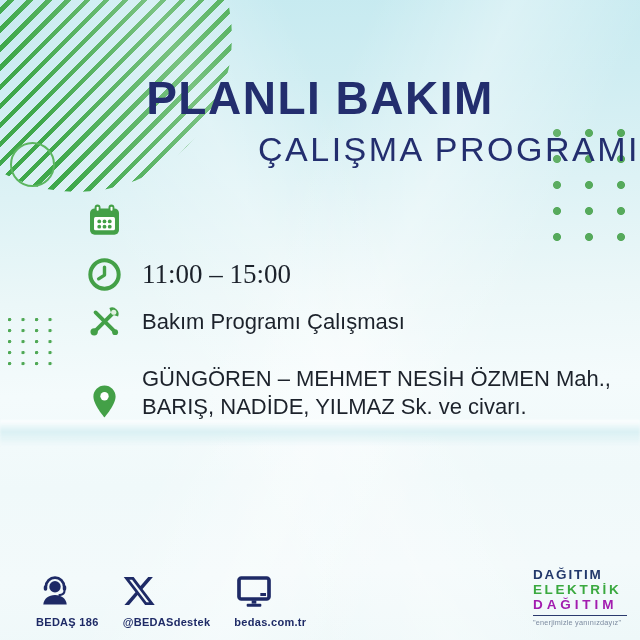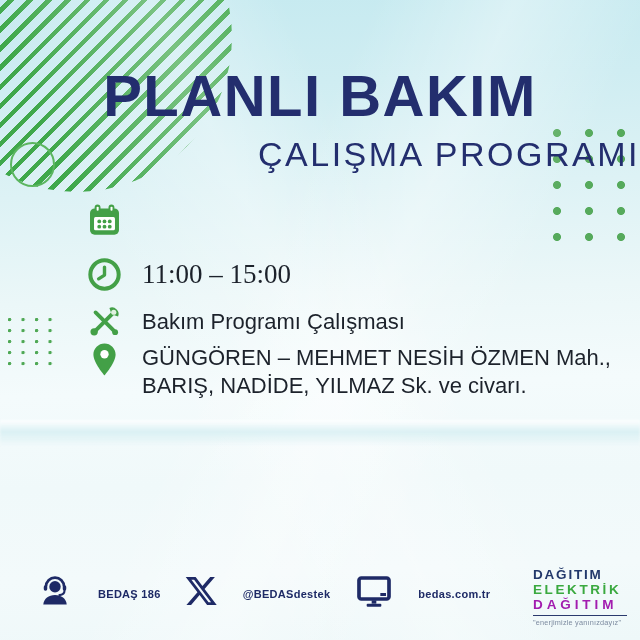--- a/index.html
+++ b/index.html
@@ -45,37 +45,37 @@
     background-size:32px 26px;
   }
   .dots-left{
     position:absolute; left:8px; top:318px; width:47px; height:50px;
     background-image:radial-gradient(circle at 1.6px 1.6px, #4ea854 1.4px, transparent 2px);
     background-size:13.5px 11px;
   }
 
   
   .header{ position:absolute; top:66px; left:0; width:640px; text-align:center; color:#232e6e; }
-  .header h1{ font-size:58px; font-weight:800; letter-spacing:1.5px; line-height:1.05; }
+  .header h1{ font-size:46px; font-weight:800; letter-spacing:1.5px; line-height:1.05;margin-top:8px; }
   .header h2{ font-size:34px; font-weight:400; letter-spacing:2.5px; margin-top:8px;text-align:right; }
 
   
   .row{ position:absolute; left:86px; display:flex; align-items:flex-start; }
   .row .ic{ width:37px; height:37px; flex:0 0 37px; }
   .row .txt{ margin-left:19px; color:#1c222b; }
   .row-date{ top:202px; } .row-time{ top:256px; }
-  .row-work{ top:303px; } .row-loc { top:341px; }
+  .row-work{ top:303px; } .row-loc { top:362px;align-items:flex-end; }
   .txt-serif{ font-family:"Liberation Serif", serif; font-size:27px; line-height:37px; }
   .txt-sans { font-size:22px; line-height:1.25; }
   .row-work .txt-sans{ line-height:37px; }
   .row-loc .txt-sans{ max-width:478px; padding-top:3px; }
 
   
   .contacts{ position:absolute; left:36px; top:571px; display:flex; gap:24px; }
-  .contact{ display:flex; align-items:center;gap:24px; }
+  .contact{ display:flex; flex-direction:column; align-items:flex-start; }
   .contact .cic{ height:40px; display:flex; align-items:center; }
   .contact .clabel{ margin-top:5px; font-size:11px; font-weight:700; color:#1e2a66; letter-spacing:.3px; }
 
   
   .brand{ position:absolute; left:533px; top:567px; width:94px; }
   .brand .b1{ font-size:13.5px; font-weight:800; color:#22386b; letter-spacing:1.8px; }
   .brand .b2{ font-size:13.5px; font-weight:800; color:#3aa93f; letter-spacing:2.6px; }
   .brand .b3{ font-size:13.5px; font-weight:800; color:#a21caf; letter-spacing:3.9px; }
   .brand .bline{ border-top:1.5px solid #2a3a6e; margin-top:3px; }
   .brand .btag{ margin-top:2px; font-size:7.3px; color:#7d8ba0; letter-spacing:.2px; white-space:nowrap; }

